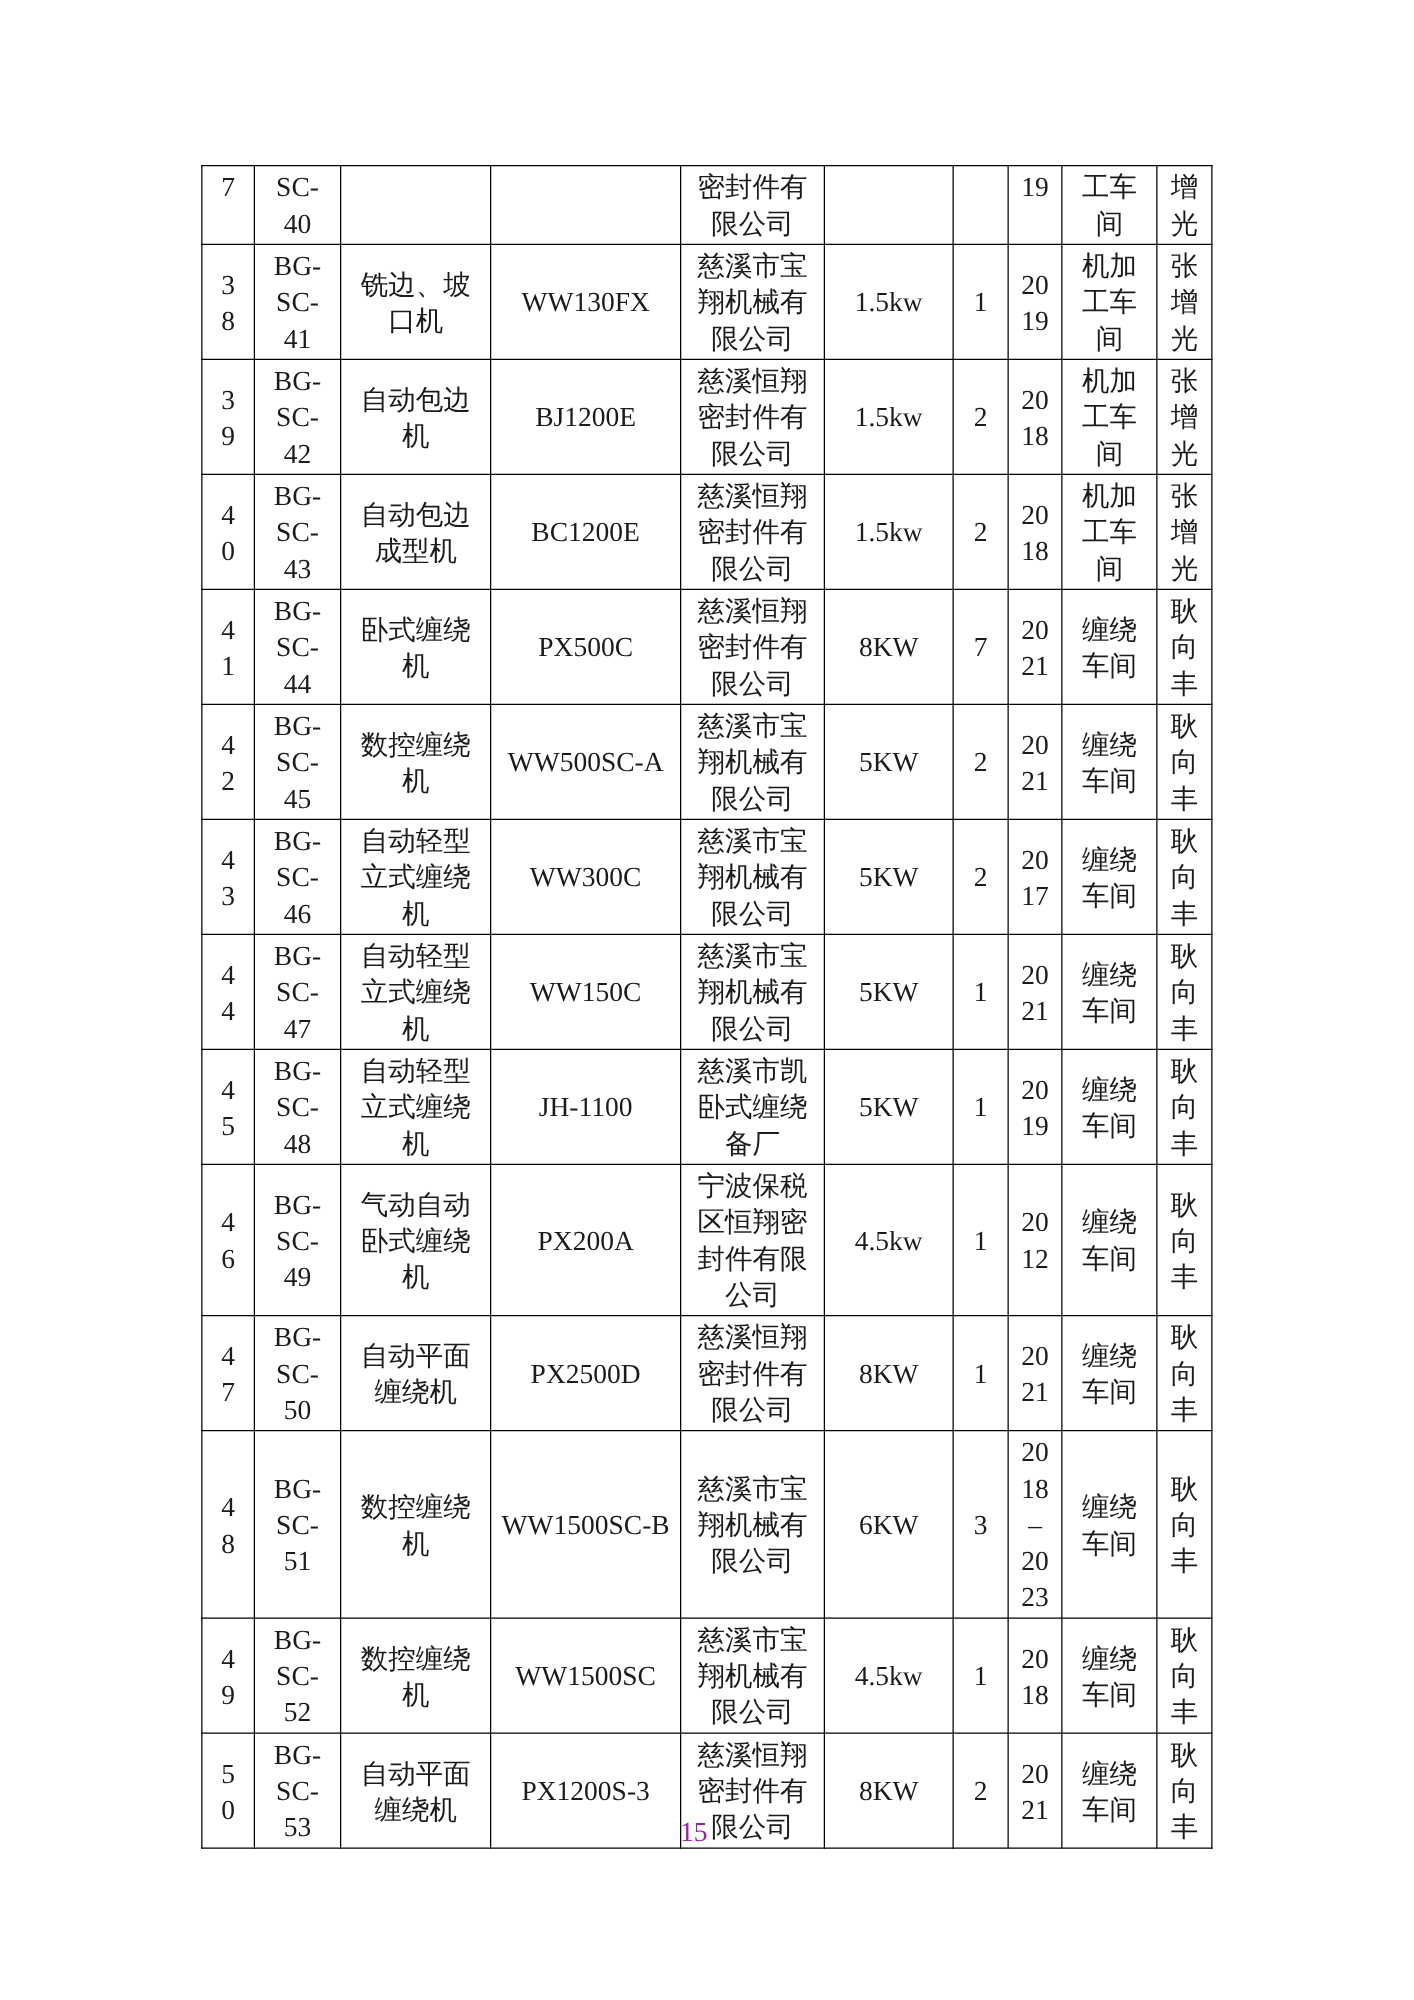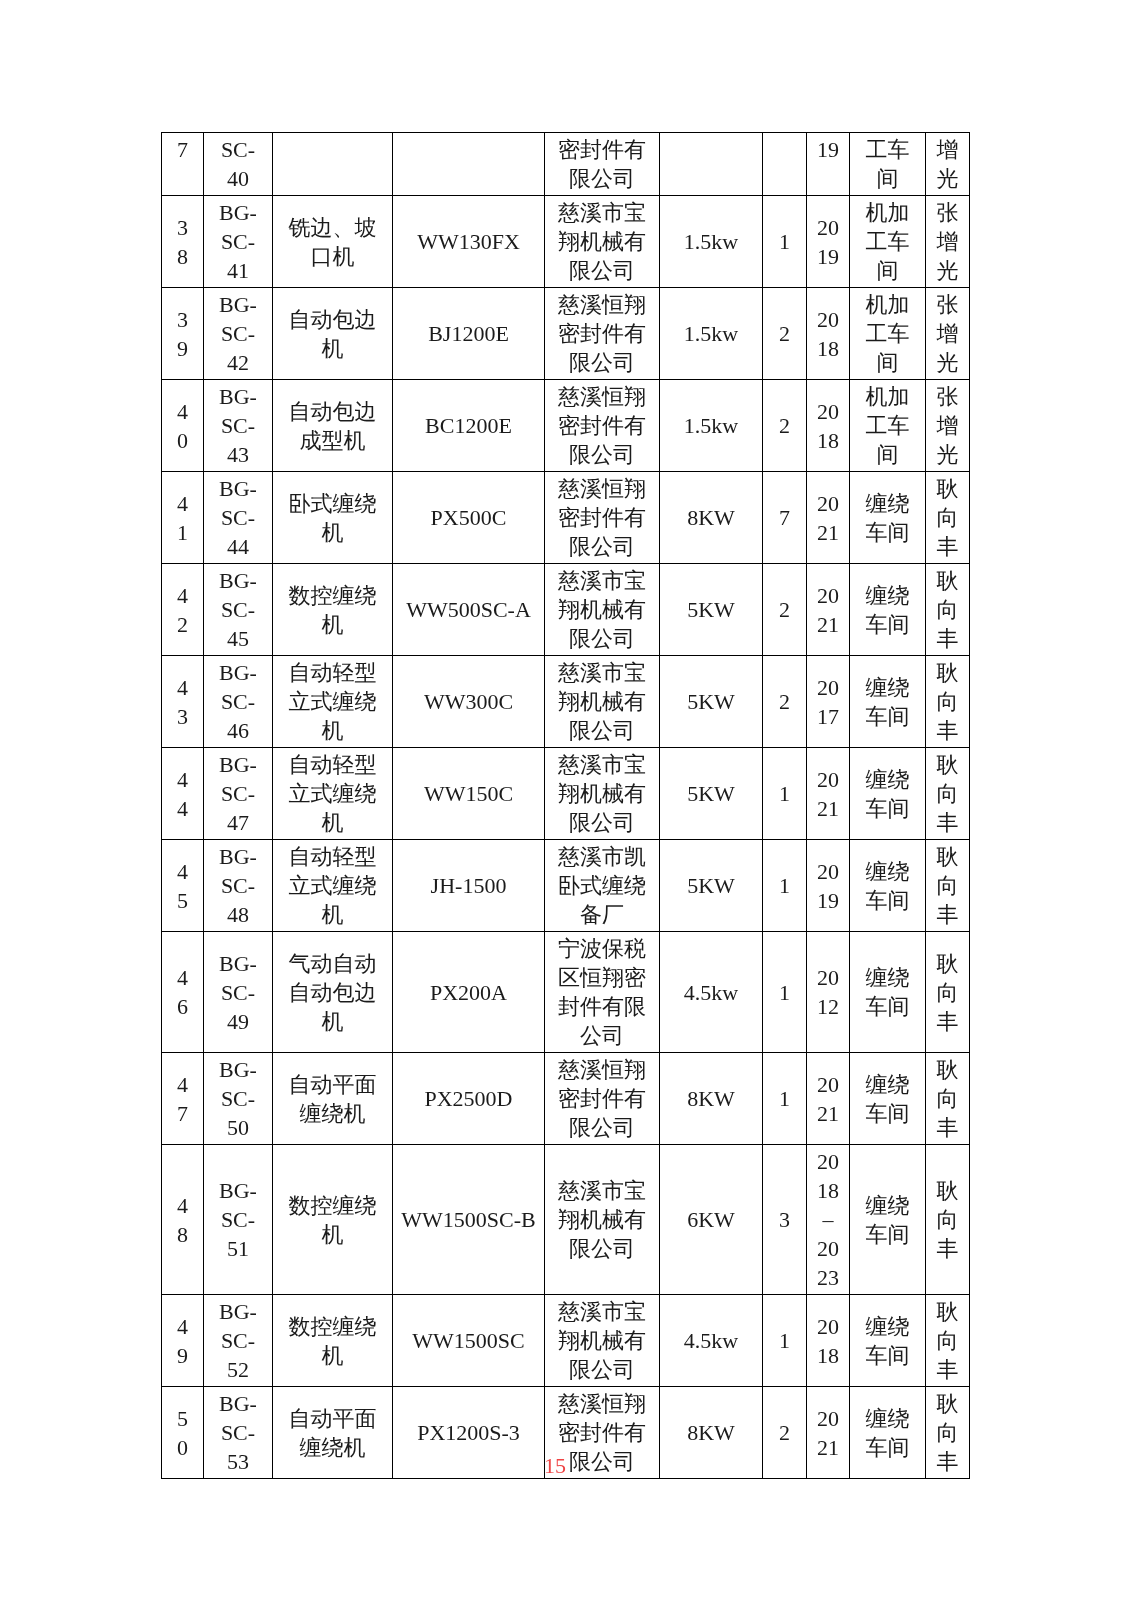--- a/index.html
+++ b/index.html
@@ -42,21 +42,21 @@
   col.c-workshop     { width: 76px; }
   col.c-manager      { width: 44px; }
   .page-number {
     position: absolute;
     top: 1452px;
     left: 0;
     width: 1110px;
     text-align: center;
     font-size: 22px;
     line-height: 28px;
-    color: #ef4444;
+    color: #a21caf;
   }
 </style>
 </head>
 <body>
 
 <div class="page">
   <table class="equip">
     <colgroup>
       <col class="c-seq">
       <col class="c-code">
@@ -247,42 +247,42 @@
         </tr>
         <tr>
           <td>4
 5</td>
           <td>BG-
 SC-
 48</td>
           <td>自动轻型
 立式缠绕
 机</td>
-          <td>JH-1500</td>
+          <td>JH-1100</td>
           <td>慈溪市凯
 卧式缠绕
 备厂</td>
           <td>5KW</td>
           <td>1</td>
           <td>20
 19</td>
           <td>缠绕
 车间</td>
           <td>耿
 向
 丰</td>
         </tr>
         <tr>
           <td>4
 6</td>
           <td>BG-
 SC-
 49</td>
           <td>气动自动
-自动包边
+卧式缠绕
 机</td>
           <td>PX200A</td>
           <td>宁波保税
 区恒翔密
 封件有限
 公司</td>
           <td>4.5kw</td>
           <td>1</td>
           <td>20
 12</td>

